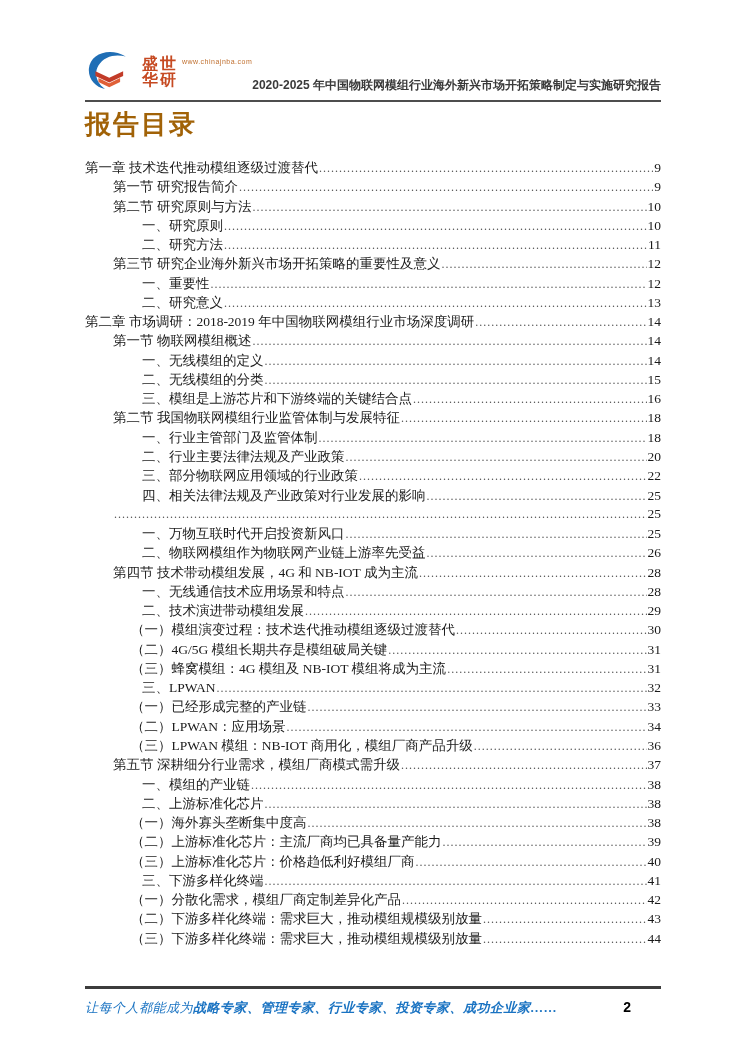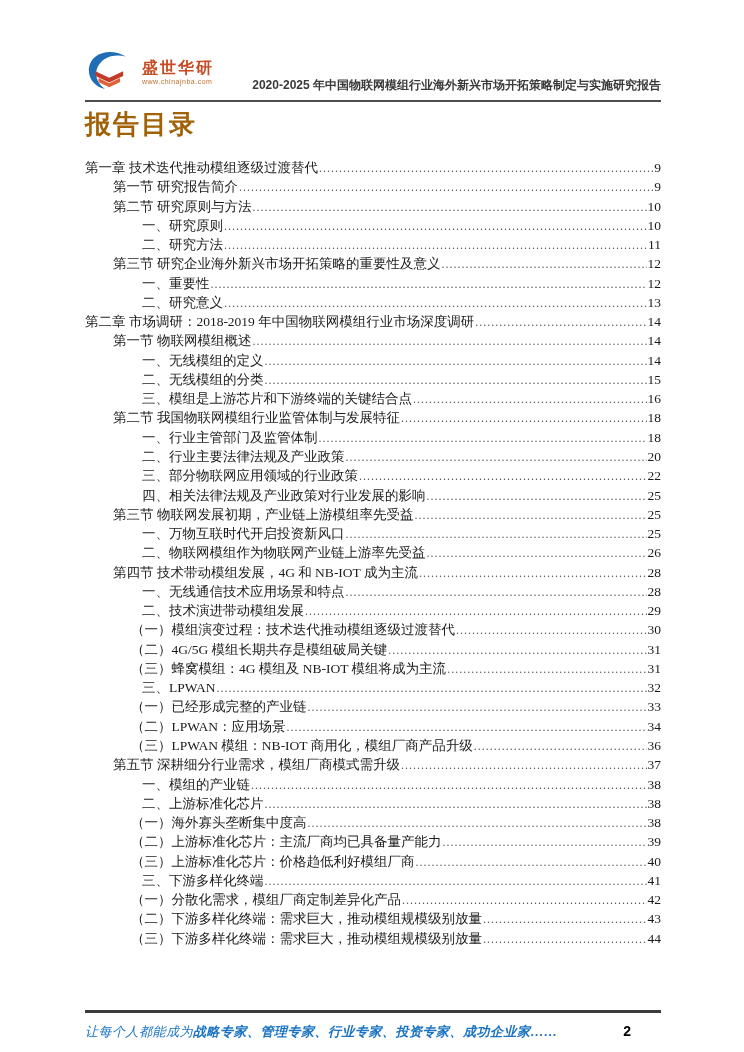--- a/index.html
+++ b/index.html
@@ -15,21 +15,21 @@
   }
   
   .header {
     position:absolute; top:44px; left:85px; right:83px;
     display:flex; align-items:flex-end;
     border-bottom:2px solid #4d4d4d;
     padding-bottom:4px; height:58px;
   }
   .logo { display:flex; align-items:center; gap:5px; }
   .logo svg { display:block; }
-  .brand-text { display:flex; flex-direction:column; line-height:1; }
+  .brand-text { display:flex; flex-direction:row; line-height:1; }
   .brand-name {
     font-family:"Liberation Sans","DejaVu Sans",sans-serif;
     font-weight:bold; font-size:16px; letter-spacing:2px;
     color:#c64a22;
   }
   .brand-url {
     font-family:"Liberation Sans","DejaVu Sans",sans-serif;
     font-size:7px; color:#c07030; margin-top:2px; letter-spacing:0.5px;
   }
   .doc-title {
@@ -60,21 +60,21 @@
   .row .dots::after {
     content:"..................................................................................................................................................................................................";
   }
   .row .pg { flex:0 0 auto; text-align:right; font-size:13.5px; }
   .lv0 { padding-left:0; }
   .lv1 { padding-left:28px; }
   .lv2 { padding-left:57px; }
   .lv3 { padding-left:46px; }
   
   .footer {
-    position:absolute; top:1010px; left:85px; right:83px;
+    position:absolute; top:986px; left:85px; right:83px;
     border-top:3px solid #3c3c3c;
     padding-top:10px;
     display:flex; align-items:baseline; justify-content:space-between;
   }
   .slogan {
     font-size:13px; font-style:italic; color:#1a73c2;
     font-family:"Liberation Serif","DejaVu Serif",serif;
     letter-spacing:0.5px;
   }
   .slogan .bold { font-weight:bold; }
@@ -193,21 +193,20 @@
         <span class="t">三、部分物联网应用领域的行业政策</span>
         <span class="dots"></span>
         <span class="pg">22</span>
       </div>
       <div class="row lv2">
         <span class="t">四、相关法律法规及产业政策对行业发展的影响</span>
         <span class="dots"></span>
         <span class="pg">25</span>
       </div>
       <div class="row lv1">
-        <span class="t">第三节 物联网发展初期，产业链上游模组率先受益</span>
         <span class="dots"></span>
         <span class="pg">25</span>
       </div>
       <div class="row lv2">
         <span class="t">一、万物互联时代开启投资新风口</span>
         <span class="dots"></span>
         <span class="pg">25</span>
       </div>
       <div class="row lv2">
         <span class="t">二、物联网模组作为物联网产业链上游率先受益</span>

